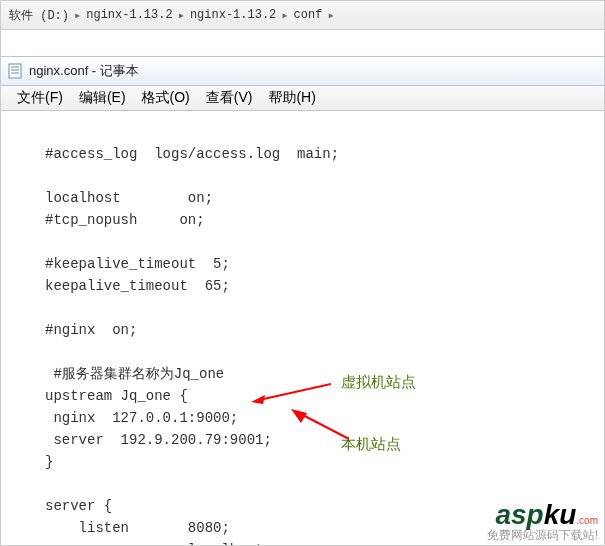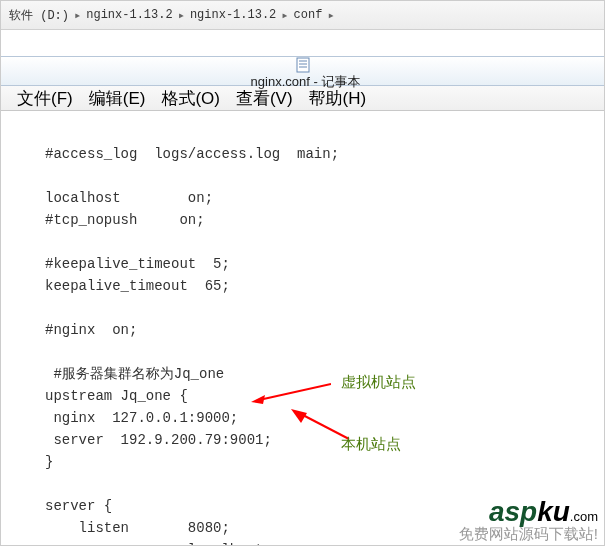--- a/index.html
+++ b/index.html
@@ -7,42 +7,42 @@
 
   
   .addr{height:28px;background:linear-gradient(#f7f7f7,#ececec);border-bottom:1px solid #d0d0d0;display:flex;align-items:center;font-size:12px;color:#333;padding-left:4px;font-family:Liberation Mono, monospace;}
   .addr .crumb{padding:0 4px;cursor:pointer;}
   .addr .sep{color:#666;padding:0 1px;}
 
   
   .gap{height:26px;background:#fff;}
 
   
-  .titlebar{height:28px;background:linear-gradient(#ffffff,#e8f0f7);border-top:1px solid #b7c7d9;border-bottom:1px solid #b7c7d9;display:flex;align-items:center;padding-left:6px;flex-direction:column;}
+  .titlebar{height:28px;background:linear-gradient(#ffffff,#e8f0f7);border-top:1px solid #b7c7d9;border-bottom:1px solid #b7c7d9;display:flex;align-items:center;padding-left:6px;}
   .titlebar .doc-icon{width:16px;height:16px;margin-right:6px;display:flex;align-items:center;justify-content:center;}
   .titlebar .title{font-size:13px;color:#222;}
 
   
-  .menubar{height:24px;background:linear-gradient(#f9f9f9,#efefef);border-bottom:1px solid #c8c8c8;display:flex;align-items:center;padding-left:8px;font-size:17px;}
+  .menubar{height:24px;background:linear-gradient(#f9f9f9,#efefef);border-bottom:1px solid #c8c8c8;display:flex;align-items:center;padding-left:8px;font-size:14px;}
   .menubar .mi{padding:0 8px;cursor:pointer;}
 
   
   .editor{position:relative;background:#fff;padding:10px 0 0 44px;font-family:"Consolas","Courier New",monospace;font-size:14px;color:#333;line-height:22px;white-space:pre;}
 
   
   .anno{position:absolute;font-family:"Microsoft YaHei","SimSun",sans-serif;font-size:15px;color:#4d7c0f;}
   .arrow{position:absolute;}
 
   
   .logo{position:absolute;right:6px;bottom:4px;text-align:right;line-height:1;}
   .logo .main{font-family:Arial,sans-serif;font-weight:bold;font-size:28px;font-style:italic;}
   .logo .a{color:#14532d;}
   .logo .b{color:#000000;}
-  .logo .c{color:#000000;font-size:13px;font-style:normal;font-weight:normal;}
-  .logo .sub{font-size:15px;color:#999;}
+  .logo .c{color:#ef4444;font-size:10px;font-style:normal;font-weight:normal;}
+  .logo .sub{font-size:12px;color:#999;}
 </style>
 </head>
 <body>
 
 <div class="root">
 
   <div class="addr">
     <span class="crumb">软件 (D:)</span>
     <span class="sep">▸</span>
     <span class="crumb">nginx-1.13.2</span>

